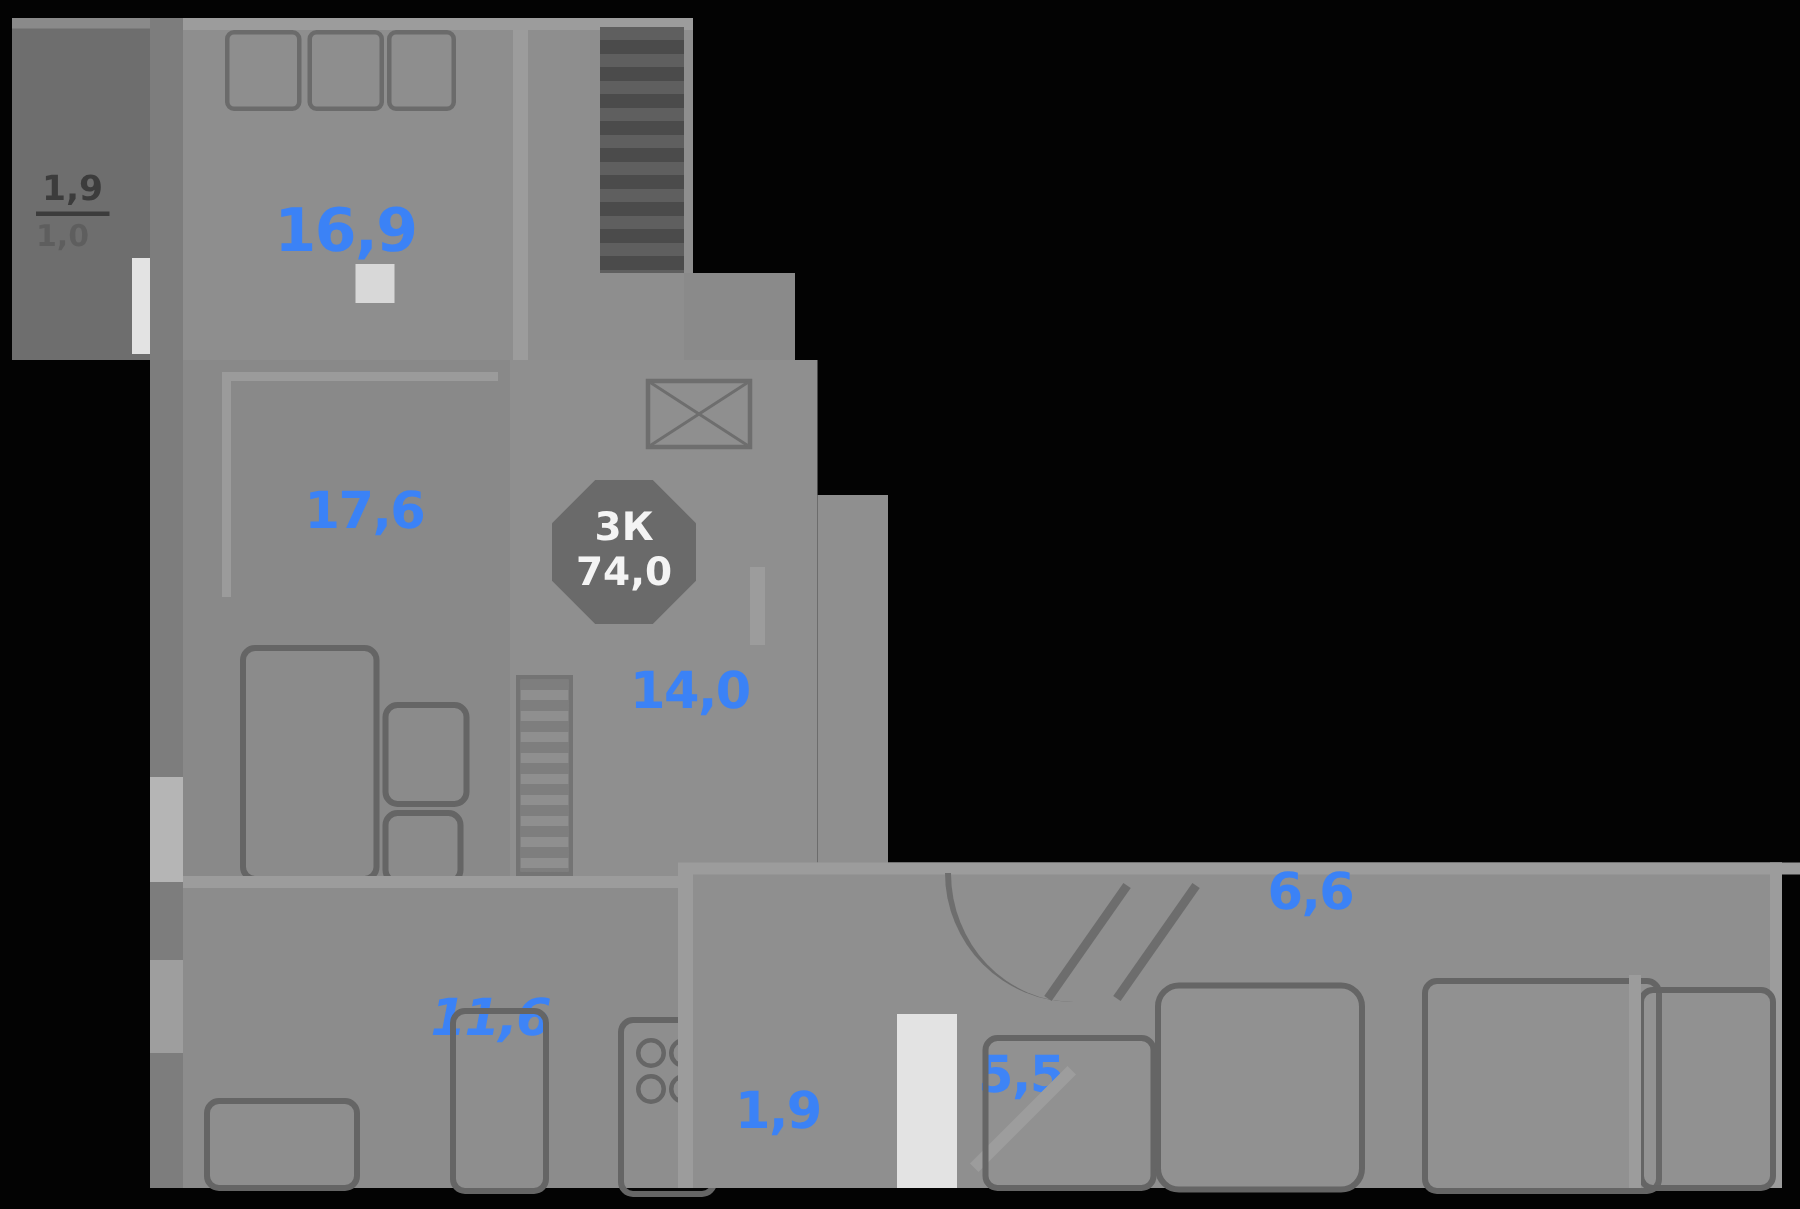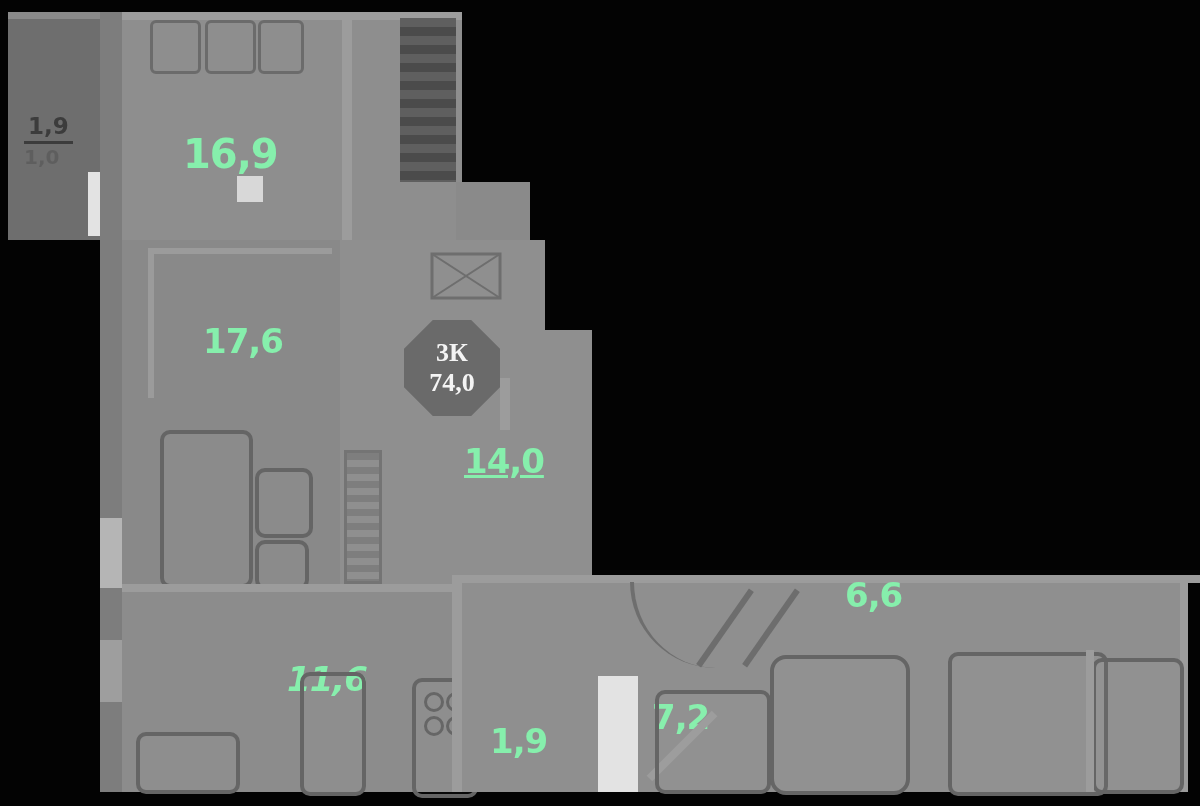--- a/index.html
+++ b/index.html
@@ -6,21 +6,21 @@
   #canvas{
     position:relative;width:1200px;height:806px;background:#030303;overflow:hidden;
     font-family:"DejaVu Sans",sans-serif;
   }
   .floor{position:absolute;background:#8c8c8c;}
   .wall{position:absolute;background:#9c9c9c;}
   .door{position:absolute;background:#e3e3e3;}
   .window{position:absolute;background:#b5b5b5;}
   .fx{position:absolute;border:4px solid #656565;border-radius:10px;background:rgba(255,255,255,0.02);}
   .fx-thin{position:absolute;border:3px solid #6b6b6b;border-radius:6px;}
-  .arealabel{position:absolute;color:#86efac;font-weight:bold;font-size:34px;letter-spacing:-1px;line-height:1;}
+  .arealabel{position:absolute;color:#3b82f6;font-weight:bold;font-size:34px;letter-spacing:-1px;line-height:1;}
   .arealabel.big{font-size:40px;}
   .stairs{position:absolute;background:repeating-linear-gradient(180deg,#5f5f5f 0 9px,#4b4b4b 9px 18px);}
   .shaft{position:absolute;background:repeating-linear-gradient(180deg,#7e7e7e 0 7px,#8f8f8f 7px 14px);border:3px solid #747474;}
   .badge{
     position:absolute;width:96px;height:96px;background:#6a6a6a;
     clip-path:polygon(30% 0,70% 0,100% 30%,100% 70%,70% 100%,30% 100%,0 70%,0 30%);
     display:flex;flex-direction:column;align-items:center;justify-content:center;
     color:#f4f4f4;font-weight:bold;font-size:26px;line-height:1.15;cursor:pointer;
   }
   .arc{position:absolute;width:86px;height:86px;border-left:4px solid #6e6e6e;border-bottom:0;
@@ -71,28 +71,28 @@
   <div class="floor" style="left:340px;top:240px;width:205px;height:350px;background:#8f8f8f;"></div>
   <div class="floor" style="left:545px;top:330px;width:47px;height:260px;background:#8f8f8f;"></div>
   <div class="wall" style="left:500px;top:378px;width:10px;height:52px;"></div>
 
   <svg style="position:absolute;left:430px;top:252px;" width="72" height="48">
     <rect x="2" y="2" width="68" height="44" fill="none" stroke="#6e6e6e" stroke-width="3"></rect>
     <line x1="2" y1="2" x2="70" y2="46" stroke="#6e6e6e" stroke-width="2"></line>
     <line x1="70" y1="2" x2="2" y2="46" stroke="#6e6e6e" stroke-width="2"></line>
   </svg>
 
-  <div class="badge" style="left:404px;top:320px;font-family:Liberation Serif, serif;">
+  <div class="badge" style="left:368px;top:320px;">
     <span>3К</span>
     <span>74,0</span>
   </div>
 
   <div class="shaft" style="left:344px;top:450px;width:32px;height:128px;"></div>
 
-  <div class="arealabel" style="left:464px;top:444px;text-decoration:underline;">14,0</div>
+  <div class="arealabel" style="left:420px;top:444px;">14,0</div>
 
   <div class="wall" style="left:122px;top:584px;width:428px;height:8px;"></div>
   <div class="floor" style="left:122px;top:592px;width:330px;height:200px;background:#8c8c8c;"></div>
   <div class="arealabel" style="left:287px;top:662px;font-style:italic;">11,6</div>
   <div class="fx" style="left:136px;top:732px;width:96px;height:54px;"></div>
   <div class="fx" style="left:300px;top:672px;width:58px;height:116px;"></div>
   <div class="fx" style="left:412px;top:678px;width:58px;height:112px;"></div>
   <div class="burner" style="left:424px;top:692px;"></div>
   <div class="burner" style="left:446px;top:692px;"></div>
   <div class="burner" style="left:424px;top:716px;"></div>
@@ -104,21 +104,21 @@
   <div class="wall" style="left:1180px;top:575px;width:8px;height:217px;"></div>
 
   <div class="arealabel" style="left:490px;top:724px;">1,9</div>
 
   <div class="door" style="left:598px;top:676px;width:40px;height:116px;"></div>
 
   <div class="arc" style="left:630px;top:582px;"></div>
   <div class="diag" style="left:722px;top:582px;width:6px;height:92px;transform:rotate(35deg);"></div>
   <div class="diag" style="left:768px;top:582px;width:6px;height:92px;transform:rotate(35deg);"></div>
 
-  <div class="arealabel" style="left:652px;top:700px;">7,2</div>
+  <div class="arealabel" style="left:652px;top:700px;">5,5</div>
   <div class="wall" style="left:636px;top:742px;width:92px;height:8px;transform:rotate(-45deg);"></div>
 
   <div class="arealabel" style="left:845px;top:578px;">6,6</div>
 
   <div class="fx" style="left:655px;top:690px;width:108px;height:96px;"></div>
   <div class="fx" style="left:770px;top:655px;width:132px;height:132px;border-radius:16px;"></div>
   <div class="fx" style="left:948px;top:652px;width:152px;height:136px;"></div>
   <div class="fx" style="left:1092px;top:658px;width:84px;height:128px;"></div>
   <div class="wall" style="left:1086px;top:650px;width:8px;height:142px;"></div>
 

